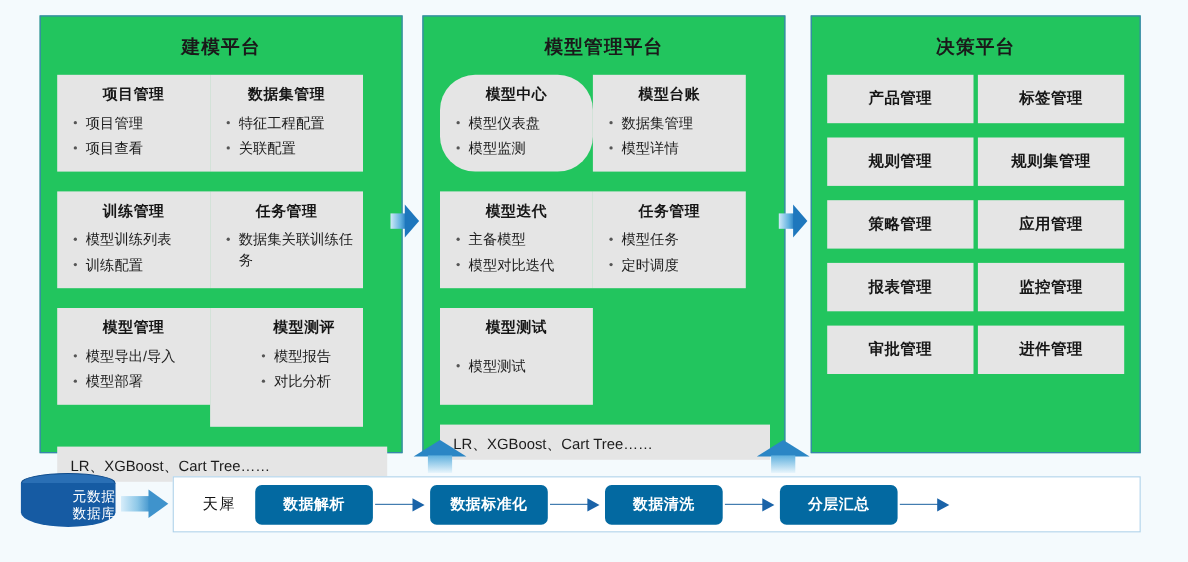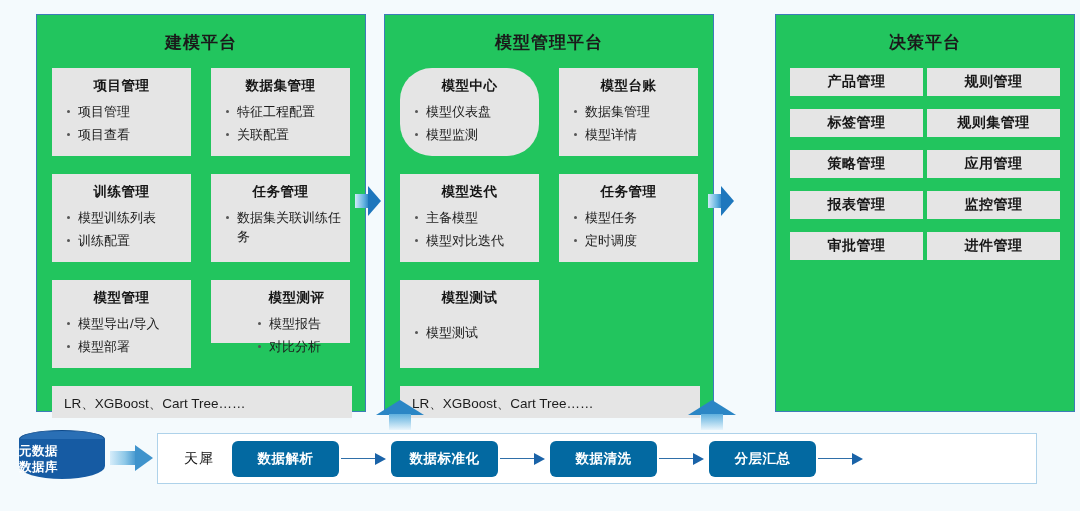--- a/index.html
+++ b/index.html
@@ -38,21 +38,20 @@
     margin-bottom: 14px;
   }
   .panel-body {
     padding: 0 15px;
   }
 
   
   .cards {
     display: flex;
     flex-wrap: wrap;
-    justify-content: space-between;
   }
   .card {
     background: #e5e5e5;
     box-sizing: border-box;
     padding: 9px 8px 10px 8px;
     margin-bottom: 18px;
   }
   .card-title {
     text-align: center;
     font-size: 13.5px;
@@ -95,21 +94,21 @@
 
   
   .tiles {
     display: flex;
     flex-wrap: wrap;
     justify-content: space-between;
   }
   .tile {
     background: #e5e5e5;
     width: 133px;
-    height: 28px;
+    height: 44px;
     margin-bottom: 13px;
     display: flex;
     align-items: center;
     justify-content: center;
     font-size: 14px;
     font-weight: bold;
     color: #161616;
     letter-spacing: .5px;
     box-sizing: border-box;
   }
@@ -177,24 +176,24 @@
     width: 86px; height: 18px;
     background: #2a6fb5;
     border-radius: 50%;
     border: 1px solid #0e4a8a;
     box-sizing: border-box;
   }
   .db-cyl .label {
     position: absolute;
     left: 0; top: 13px;
     width: 86px;
-    text-align: left;
+    text-align: right;
     color: #ffffff;
     font-size: 12.5px;
-    font-weight: bold;
+    font-weight: normal;
     line-height: 16px;
     letter-spacing: .5px;
   }
 
   .arrow-flat {
     position: absolute;
     width: 44px;
     height: 26px;
   }
   .arrow-flat .shaft {
@@ -305,21 +304,21 @@
         </div>
 
         <div class="card" style="width:139px; height:88px;">
           <div class="card-title">模型管理</div>
           <ul>
             <li>模型导出/导入</li>
             <li>模型部署</li>
           </ul>
         </div>
 
-        <div class="card" style="width:139px; height:63px;padding-left:40px;">
+        <div class="card" style="width:139px; height:108px;padding-left:40px;">
           <div class="card-title">模型测评</div>
           <ul>
             <li>模型报告</li>
             <li>对比分析</li>
           </ul>
         </div>
 
       </div>
       <div class="algo-bar" style="width:300px; height:32px;">LR、XGBoost、Cart Tree……</div>
     </div>
@@ -369,27 +368,27 @@
           </ul>
         </div>
 
         <div class="card" style="width:139px; height:88px; background:transparent;"></div>
 
       </div>
       <div class="algo-bar" style="width:300px; height:32px;">LR、XGBoost、Cart Tree……</div>
     </div>
   </div>
 
-  <div class="panel" id="panel-3" style="left:775px; top:14px; width:300px; height:398px;">
+  <div class="panel" id="panel-3" style="left:737px; top:14px; width:300px; height:398px;">
     <div class="panel-title">决策平台</div>
     <div class="panel-body" style="padding:0 14px;">
       <div class="tiles">
         <div class="tile">产品管理</div>
+        <div class="tile">标签管理</div>
         <div class="tile">规则管理</div>
-        <div class="tile">标签管理</div>
         <div class="tile">规则集管理</div>
         <div class="tile">策略管理</div>
         <div class="tile">应用管理</div>
         <div class="tile">报表管理</div>
         <div class="tile">监控管理</div>
         <div class="tile">审批管理</div>
         <div class="tile">进件管理</div>
         <div class="tile ghost"></div>
       </div>
     </div>

